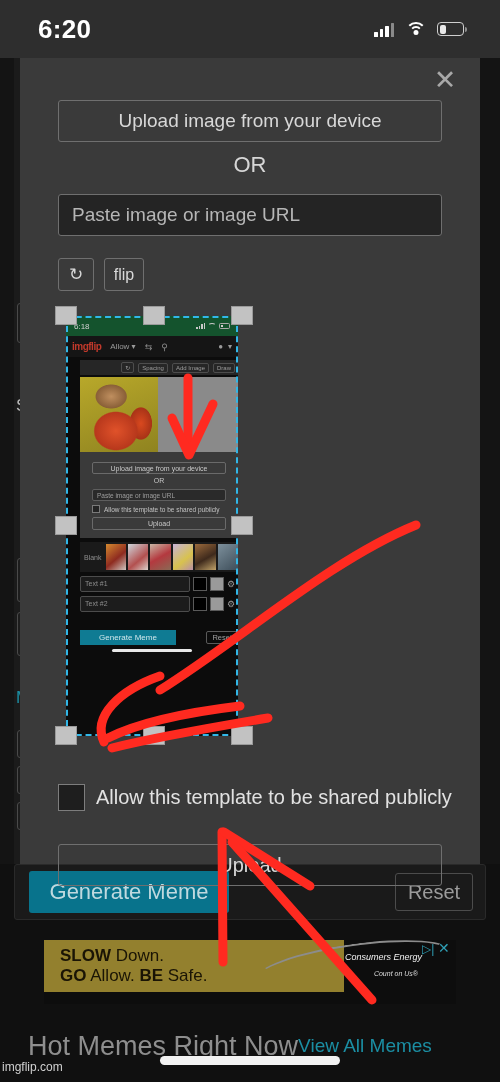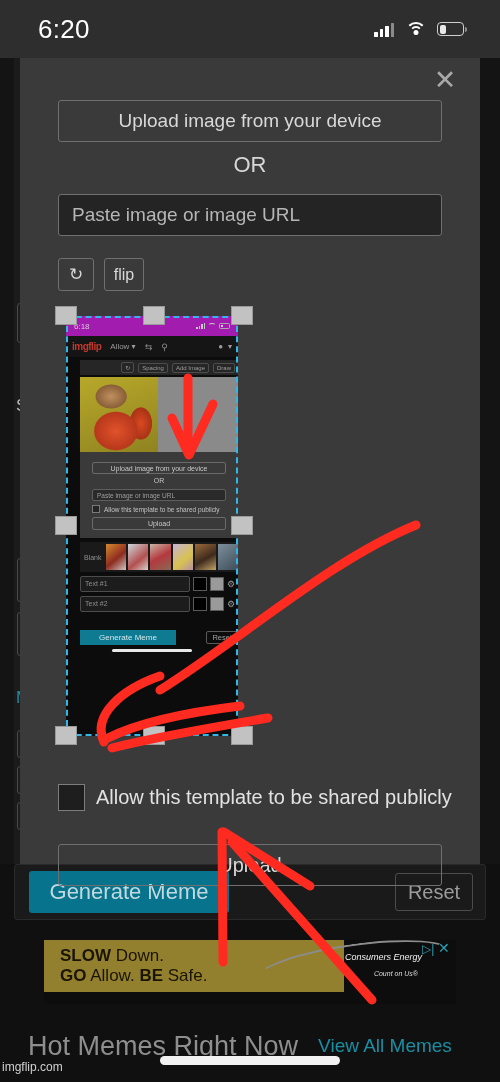--- a/index.html
+++ b/index.html
@@ -5,21 +5,21 @@
   * { margin:0; padding:0; box-sizing:border-box; }
   html, body { width:500px; height:1082px; overflow:hidden; background:#000; }
   body { font-family:"Liberation Sans", sans-serif; -webkit-font-smoothing:antialiased; }
 
   #screen { position:relative; width:500px; height:1082px; background:#0b0b0b; }
 
   
   .statusbar { position:absolute; left:0; top:0; width:500px; height:58px;
                background:#2e2e2e; display:flex; align-items:center;
                justify-content:space-between; padding:0 36px 0 38px; }
-  .sb-time { color:#fff; font-size:26px; letter-spacing:.3px; font-weight:400; }
+  .sb-time { color:#fff; font-size:26px; letter-spacing:.3px; font-weight:700; }
   .sb-right { display:flex; align-items:center; gap:11px; }
   .sig { display:flex; align-items:flex-end; gap:2px; height:15px; }
   .sig i { display:block; width:3.5px; background:#fff; border-radius:.5px; }
   .sig i:nth-child(1){height:5px}.sig i:nth-child(2){height:8px}
   .sig i:nth-child(3){height:11px}.sig i:nth-child(4){height:14px;background:#8a8a8a}
   .wifi { width:21px; height:15px; position:relative; }
   .wifi span { position:absolute; left:50%; transform:translateX(-50%);
                border:2px solid #fff; border-bottom-color:transparent;
                border-left-color:transparent; border-right-color:transparent;
                border-radius:50%; }
@@ -78,21 +78,21 @@
   .crop-sel { position:absolute; left:8px; top:10px; width:172px; height:420px;
               border:2px dashed #31b7e8; }
   .handle { position:absolute; width:22px; height:19px; background:#c2c2c2;
             border:1px solid #9a9a9a; }
   .h-tl{left:-3px;top:0}.h-tm{left:85px;top:0}.h-tr{left:173px;top:0}
   .h-ml{left:-3px;top:210px}.h-mr{left:173px;top:210px}
   .h-bl{left:-3px;top:420px}.h-bm{left:85px;top:420px}.h-br{left:173px;top:420px}
 
   
   .ns-status { position:absolute; left:0; top:0; width:172px; height:20px;
-               background:#a21caf; display:flex; align-items:center;
+               background:#14532d; display:flex; align-items:center;
                justify-content:space-between; padding:0 8px; }
   .ns-time { color:#d0d0d0; font-size:8px; }
   .ns-icons { display:flex; align-items:center; gap:3px; }
   .ns-sig { display:flex; align-items:flex-end; gap:1px; height:6px; }
   .ns-sig i { width:1.4px; background:#c8c8c8; }
   .ns-sig i:nth-child(1){height:2px}.ns-sig i:nth-child(2){height:3.5px}
   .ns-sig i:nth-child(3){height:5px}.ns-sig i:nth-child(4){height:6px}
   .ns-wifi { width:8px; height:6px; border:1.2px solid #c8c8c8;
              border-bottom:0; border-left-color:transparent; border-right-color:transparent;
              border-radius:50% 50% 0 0; }
@@ -197,21 +197,21 @@
                border-radius:50%; border:2px solid #8c8c8c; border-color:#8c8c8c transparent transparent transparent;
                transform:rotate(-8deg); }
   .ad-brand { position:absolute; right:34px; top:12px; color:#f2f2f2; font-size:9px;
               font-style:italic; font-weight:normal; }
   .ad-tag { position:absolute; right:38px; top:30px; color:#dedede; font-size:7px; font-style:italic; }
   .ad-ic { position:absolute; top:2px; width:14px; height:14px; }
   .ad-adchoice { right:20px; color:#2f9fb5; font-size:12px; }
   .ad-x { right:4px; color:#2f9fb5; font-size:14px; line-height:13px; }
 
   .hot-row { position:absolute; left:0; top:1026px; width:500px; height:40px;
-             display:flex; align-items:center; padding-left:28px; gap:20px; }
+             display:flex; align-items:center; padding-left:28px; }
   .hot-title { color:#8e8e8e; font-size:27px; }
   .hot-link { color:#1b8ea3; font-size:19px; }
   .watermark { position:absolute; left:2px; top:1060px; color:#d0d0d0; font-size:12px; }
   .home-indicator { position:absolute; left:160px; top:1056px; width:180px; height:9px;
                     background:#f2f2f2; border-radius:5px; }
 
   
   .annot { position:absolute; left:0; top:0; width:500px; height:1082px;
            pointer-events:none; }
 </style>

